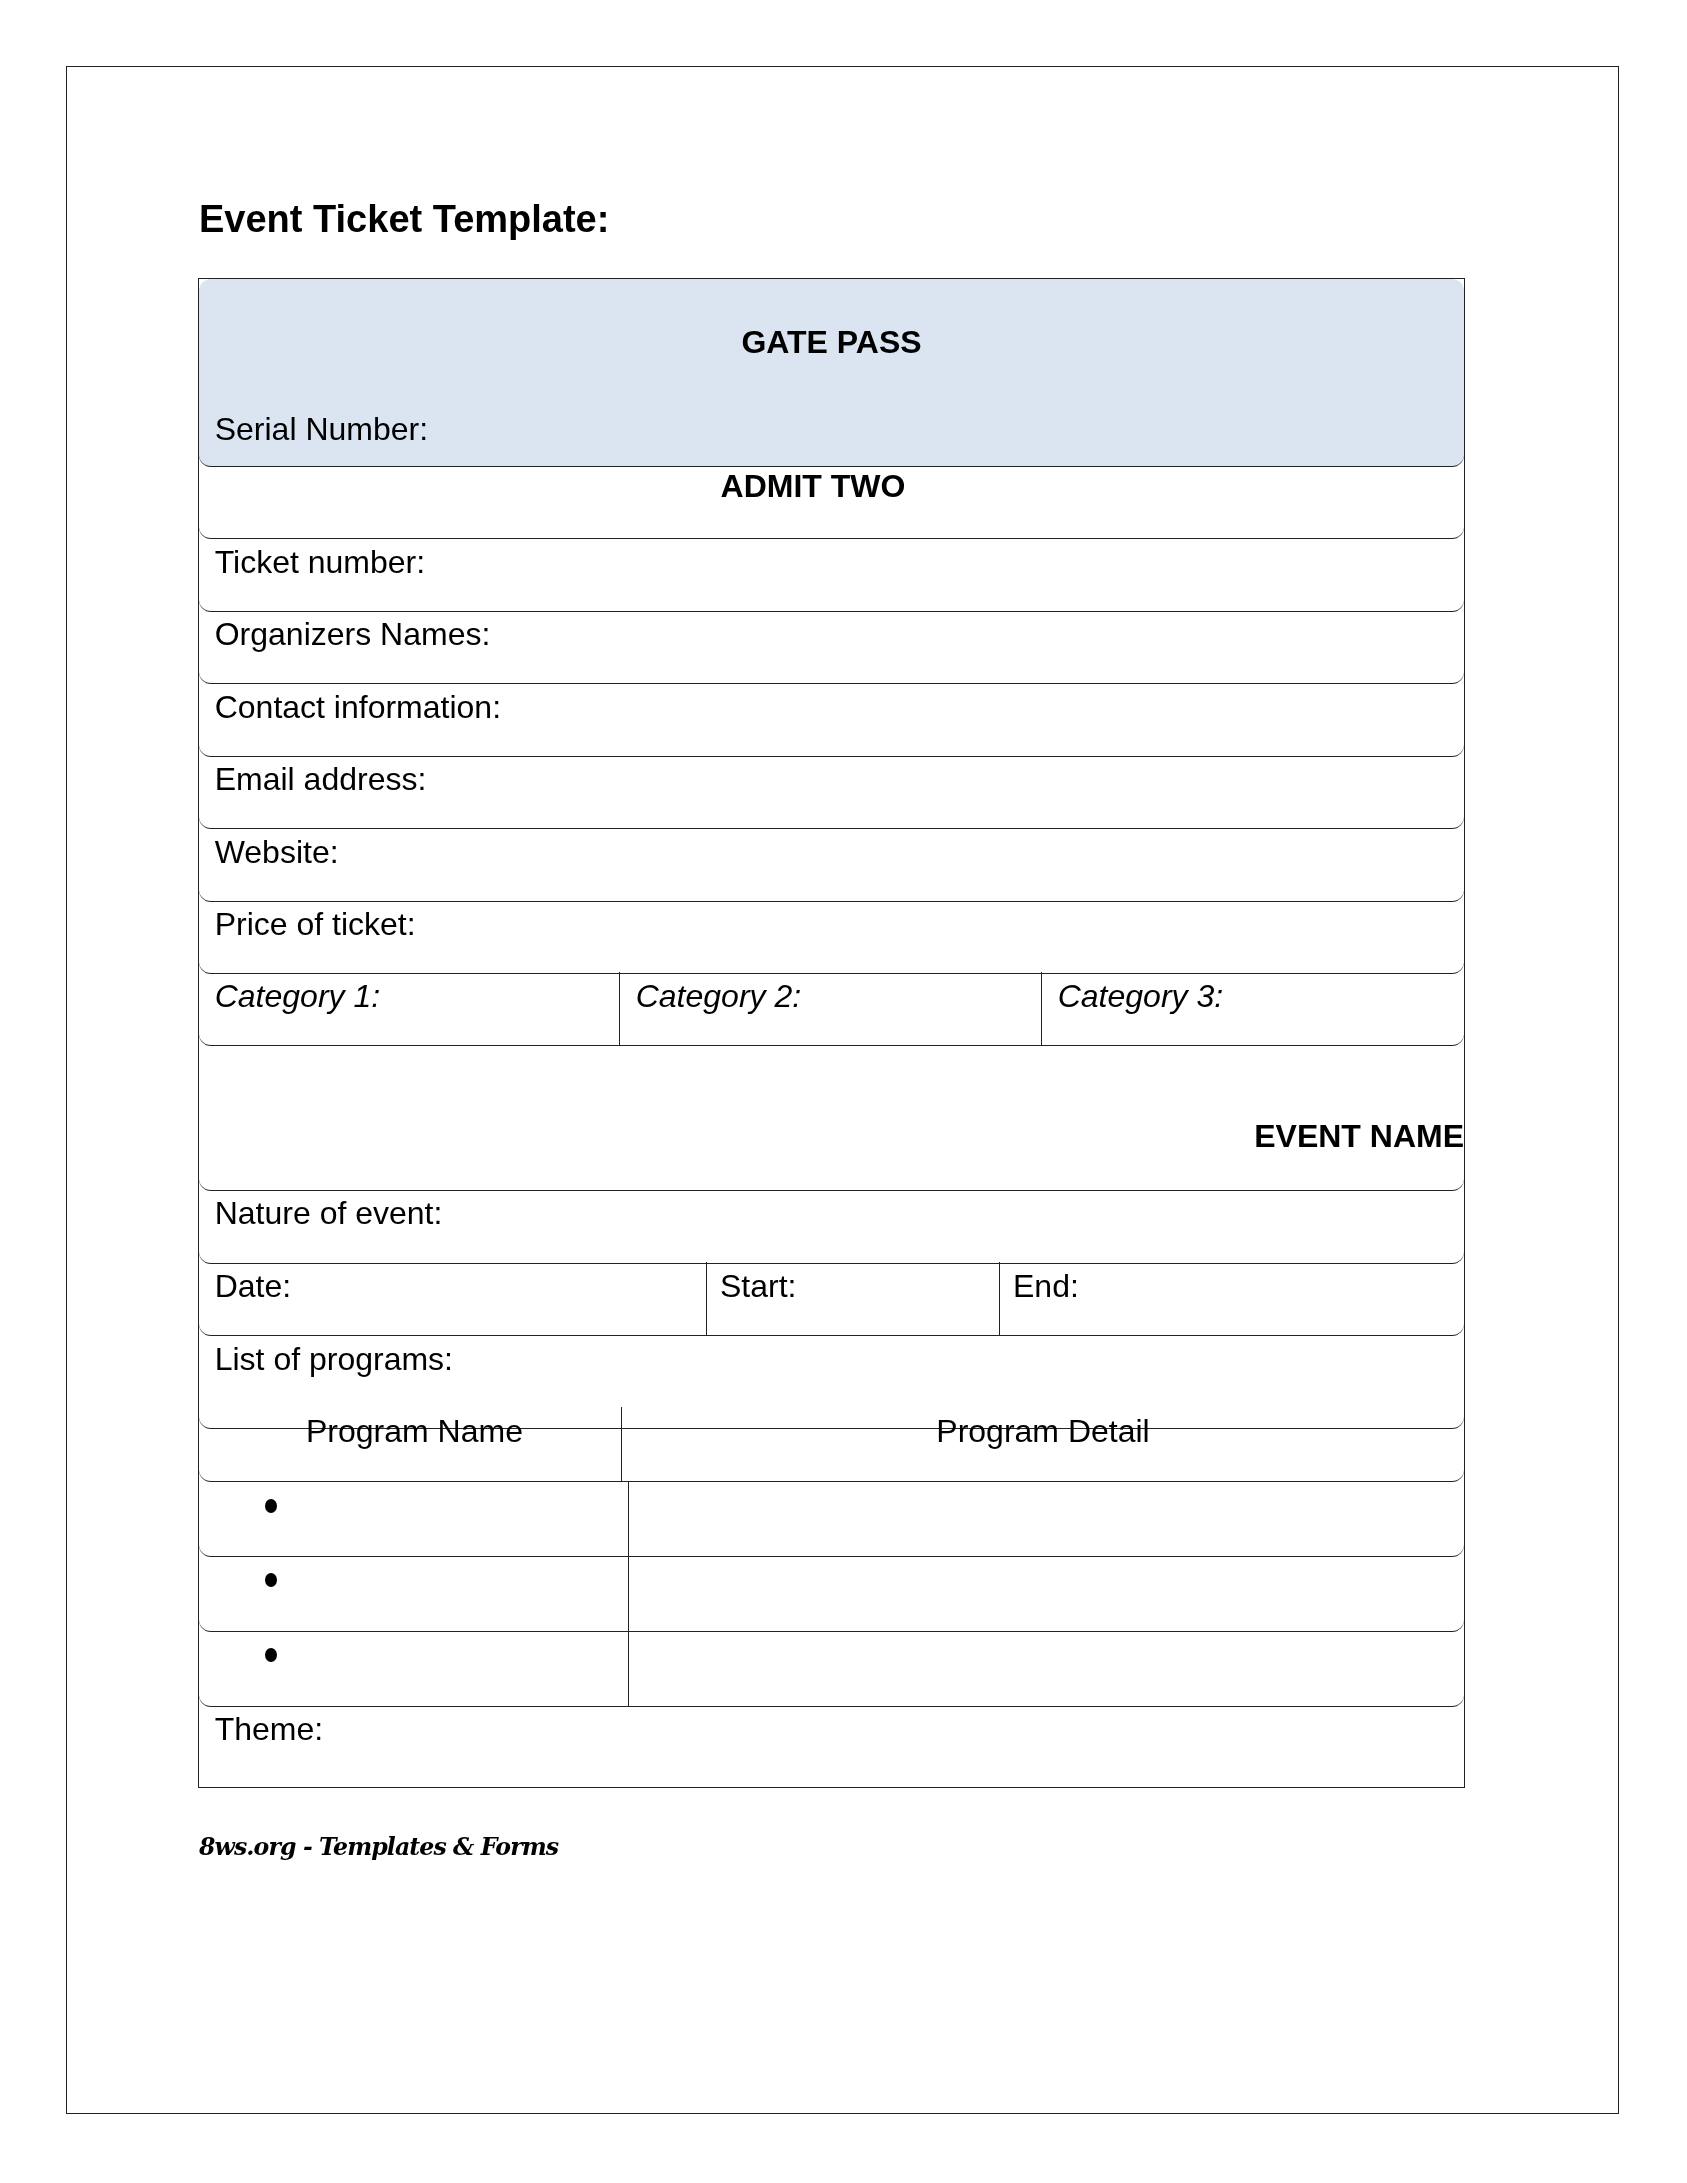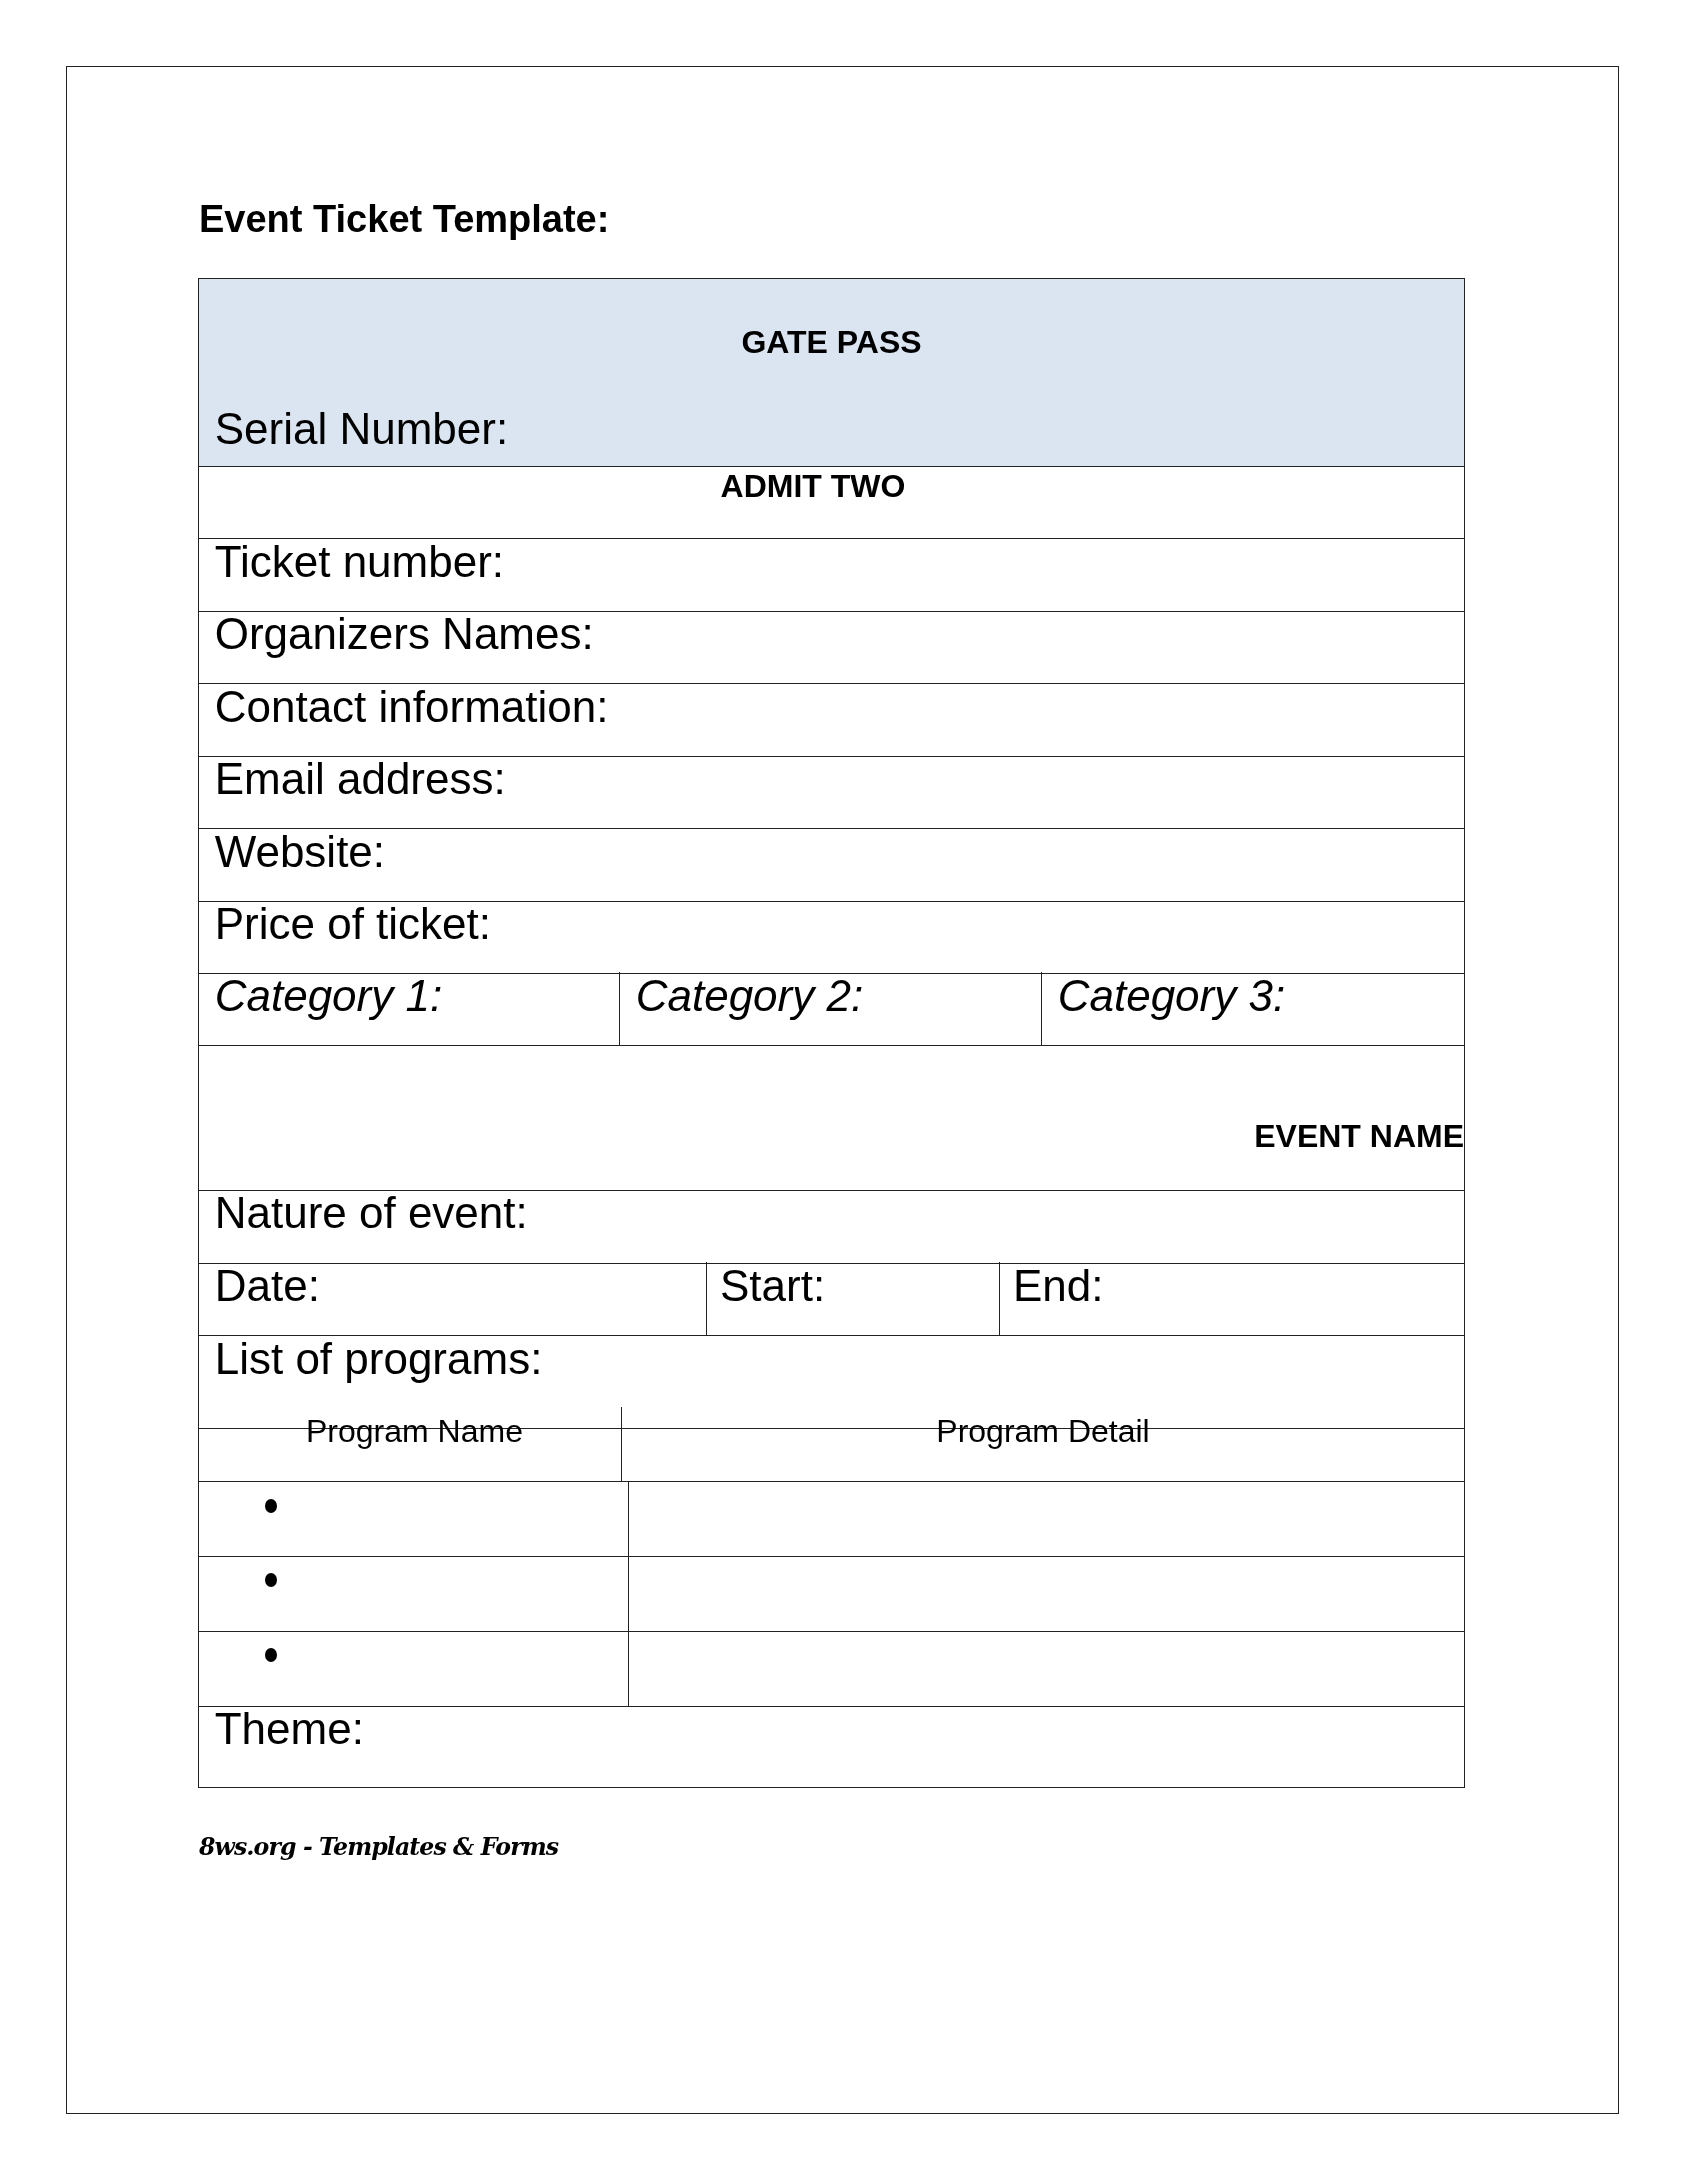--- a/index.html
+++ b/index.html
@@ -4,25 +4,25 @@
 <style>
   html, body { margin: 0; padding: 0; background: #ffffff; }
   body { width: 1687px; height: 2184px; position: relative; overflow: hidden;
          font-family: "Liberation Sans", sans-serif; color: #000; }
   .page-frame { position: absolute; left: 66px; top: 66px; width: 1553px; height: 2048px;
                 border: 1.7px solid #222; box-sizing: border-box; }
   .doc-title { position: absolute; left: 199px; top: 197px; font-size: 38px; font-weight: bold;
                line-height: 44px; white-space: nowrap; }
   .ticket { position: absolute; left: 198px; top: 278px; width: 1267px; height: 1510px;
             border: 1.7px solid #222; box-sizing: border-box; }
-  .row { position: absolute; left: 0; right: 0; border-bottom: 1.7px solid #222; box-sizing: border-box; }
+  .row { position: absolute; left: 0; right: 0; border-bottom: 1.7px solid #222; box-sizing: border-box; border-radius: 12px; }
   .row.last { border-bottom: none; }
   .cell { position: absolute; top: 0; bottom: 0; box-sizing: border-box; }
   .cell.div { border-left: 1.7px solid #222; padding-left: 26px; }
-  .lbl { position: absolute; left: 15.7px; top: 5.2px; font-size: 44px; line-height: 38px; white-space: nowrap; }
+  .lbl { position: absolute; left: 15.7px; top: 5.2px; font-size: 32px; line-height: 38px; white-space: nowrap; }
   .ctr { position: absolute; left: 0; right: 0; text-align: center; font-size: 32px; line-height: 38px; white-space: nowrap; }
   .bold { font-weight: bold; }
   .gate { background: #dbe5f1; }
   .bullet { position: absolute; left: 66px; top: 17.5px; width: 12.2px; height: 14px; border-radius: 50%; background: #000; }
   .footer { position: absolute; left: 199px; top: 1832px; font-family: "DejaVu Serif", "Liberation Serif", serif;
             font-style: italic; font-weight: bold; font-size: 23.6px; line-height: 31px; white-space: nowrap;
             letter-spacing: -0.9px; }
 </style>
 </head>
 <body>

